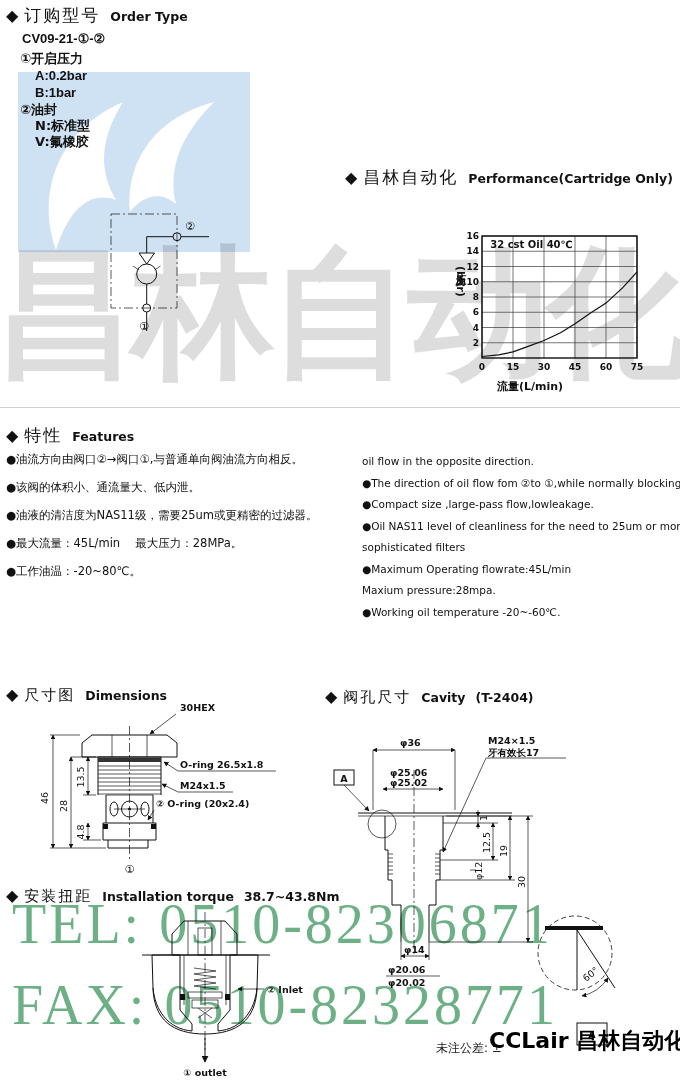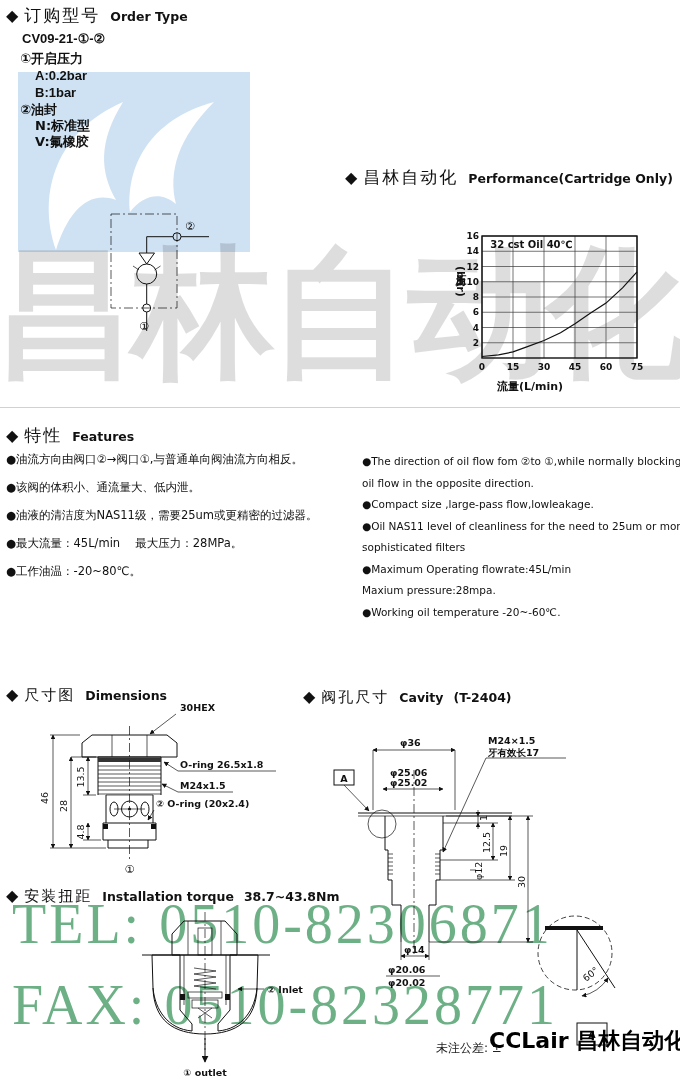--- a/index.html
+++ b/index.html
@@ -151,22 +151,22 @@
     <span class="dia">◆</span><span class="zh">特性</span><span class="en">Features</span>
   </div>
   <div class="feat-col feat-zh">
     <div>●油流方向由阀口②→阀口①,与普通单向阀油流方向相反。</div>
     <div>●该阀的体积小、通流量大、低内泄。</div>
     <div>●油液的清洁度为NAS11级，需要25um或更精密的过滤器。</div>
     <div>●最大流量：45L/min　 最大压力：28MPa。</div>
     <div>●工作油温：-20~80℃。</div>
   </div>
   <div class="feat-col feat-en">
+    <div>oil flow in the opposite direction.</div>
     <div>●The direction of oil flow fom ②to ①,while normally blocking</div>
-    <div>oil flow in the opposite direction.</div>
     <div>●Compact size ,large-pass flow,lowleakage.</div>
     <div>●Oil NAS11 level of cleanliness for the need to 25um or more</div>
     <div>sophisticated filters</div>
     <div>●Maximum Operating flowrate:45L/min</div>
     <div>Maxium pressure:28mpa.</div>
     <div>●Working oil temperature -20~-60℃.</div>
   </div>
 
   <div class="sec-head" style="left:6px;top:685px">
     <span class="dia">◆</span><span class="zh" style="font-size:15px">尺寸图</span><span class="en">Dimensions</span>
@@ -221,21 +221,21 @@
     <text x="152" y="70" class="lblb">O-ring 26.5x1.8</text>
     <text x="152" y="91" class="lblb">M24x1.5</text>
     <text x="128" y="109" class="lblb">② O-ring (20x2.4)</text>
     <text transform="translate(20,100) rotate(-90)" class="lbl" text-anchor="middle">46</text>
     <text transform="translate(39,108) rotate(-90)" class="lbl" text-anchor="middle">28</text>
     <text transform="translate(56,79) rotate(-90)" class="lbl" text-anchor="middle">13.5</text>
     <text transform="translate(56,134) rotate(-90)" class="lbl" text-anchor="middle">4.8</text>
     <text x="101.5" y="175" font-size="11" text-anchor="middle">①</text>
   </svg>
 
-  <div class="sec-head" style="left:303px;top:687px">
+  <div class="sec-head" style="left:325px;top:687px">
     <span class="dia">◆</span><span class="zh" style="font-size:15px">阀孔尺寸</span><span class="en">Cavity</span><span class="en">(T-2404)</span>
   </div>
   <svg class="abs" style="left:330px;top:720px" width="335" height="335" viewBox="0 0 335 335">
     <g>
       <line x1="28" y1="93" x2="182" y2="93" class="dln"></line>
         <line x1="28" y1="96" x2="182" y2="96" class="thin"></line>
       <circle cx="52" cy="104" r="14" class="thin"></circle>
       <line x1="55" y1="96" x2="55" y2="130" class="dln"></line>
         <line x1="113" y1="96" x2="113" y2="130" class="dln"></line>
       <line x1="55" y1="130" x2="58" y2="130" class="dln"></line>

